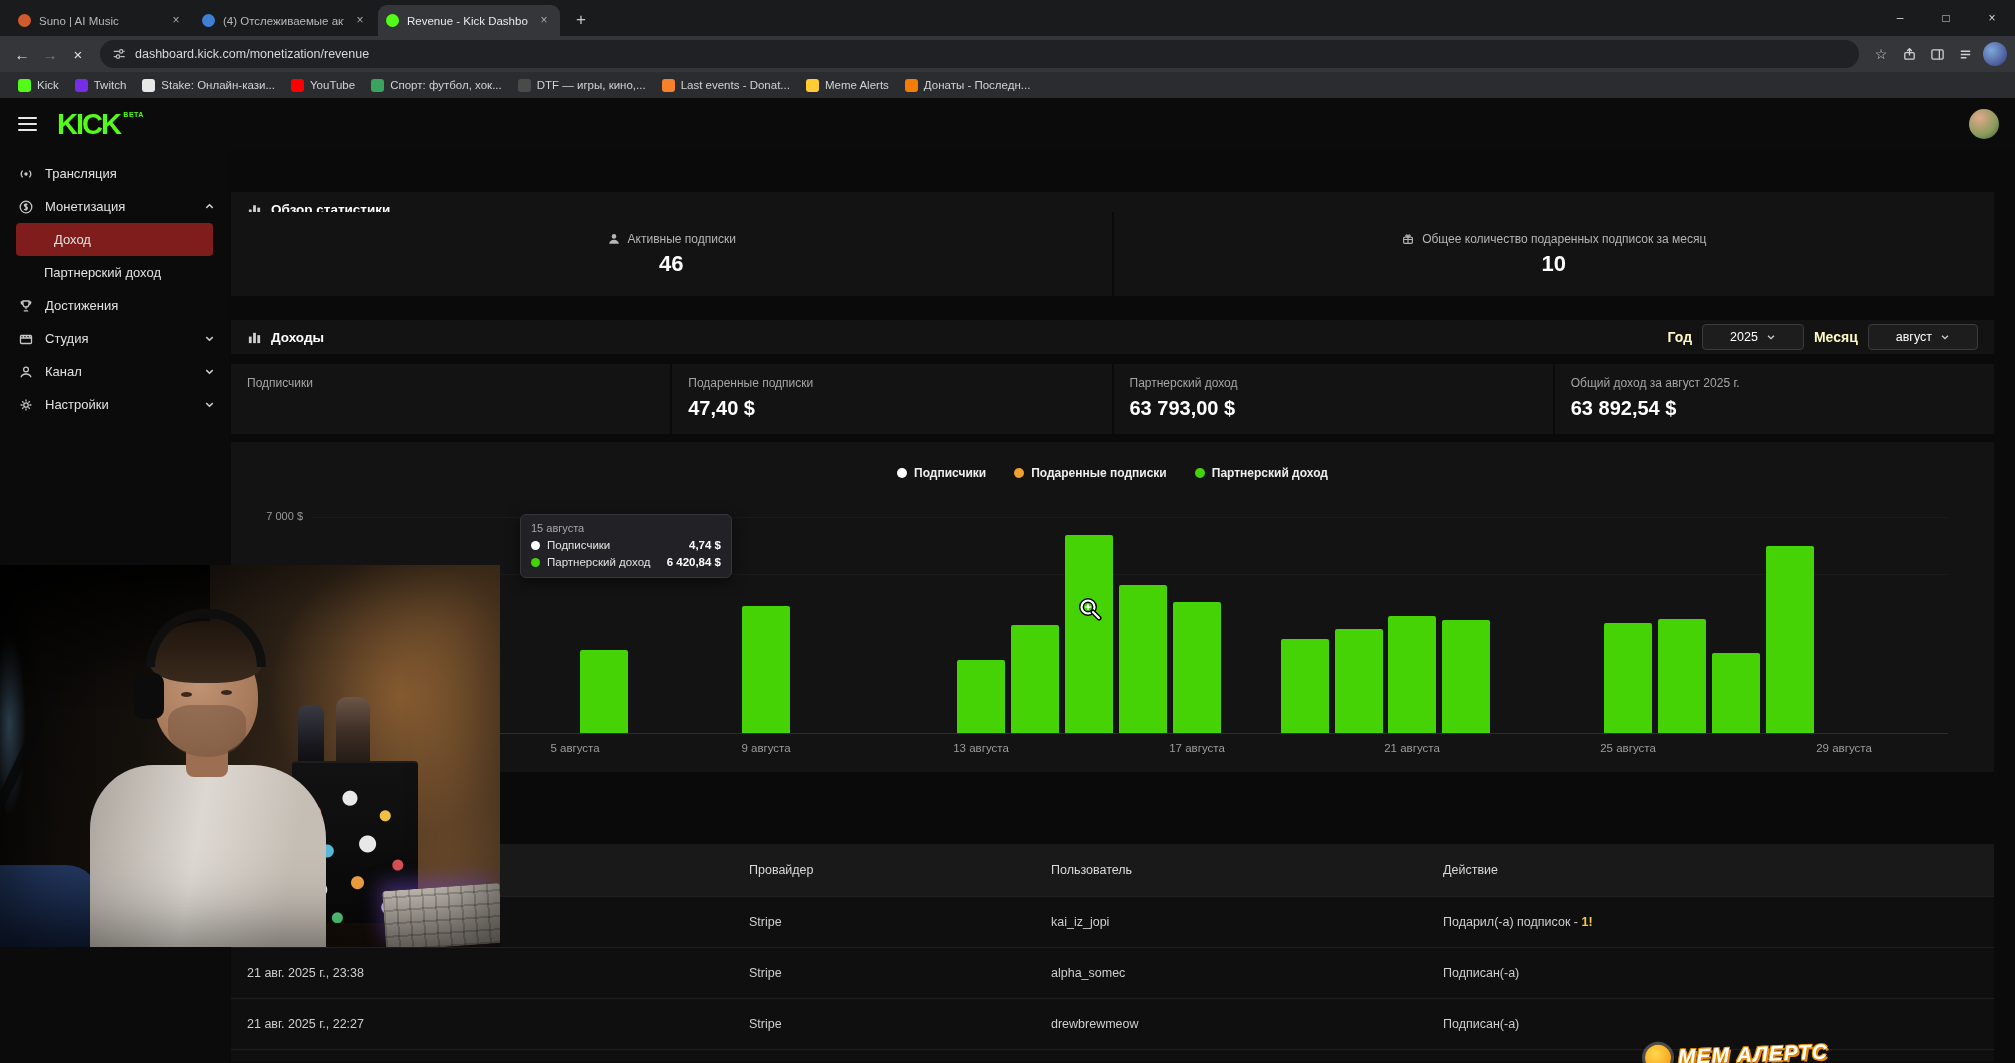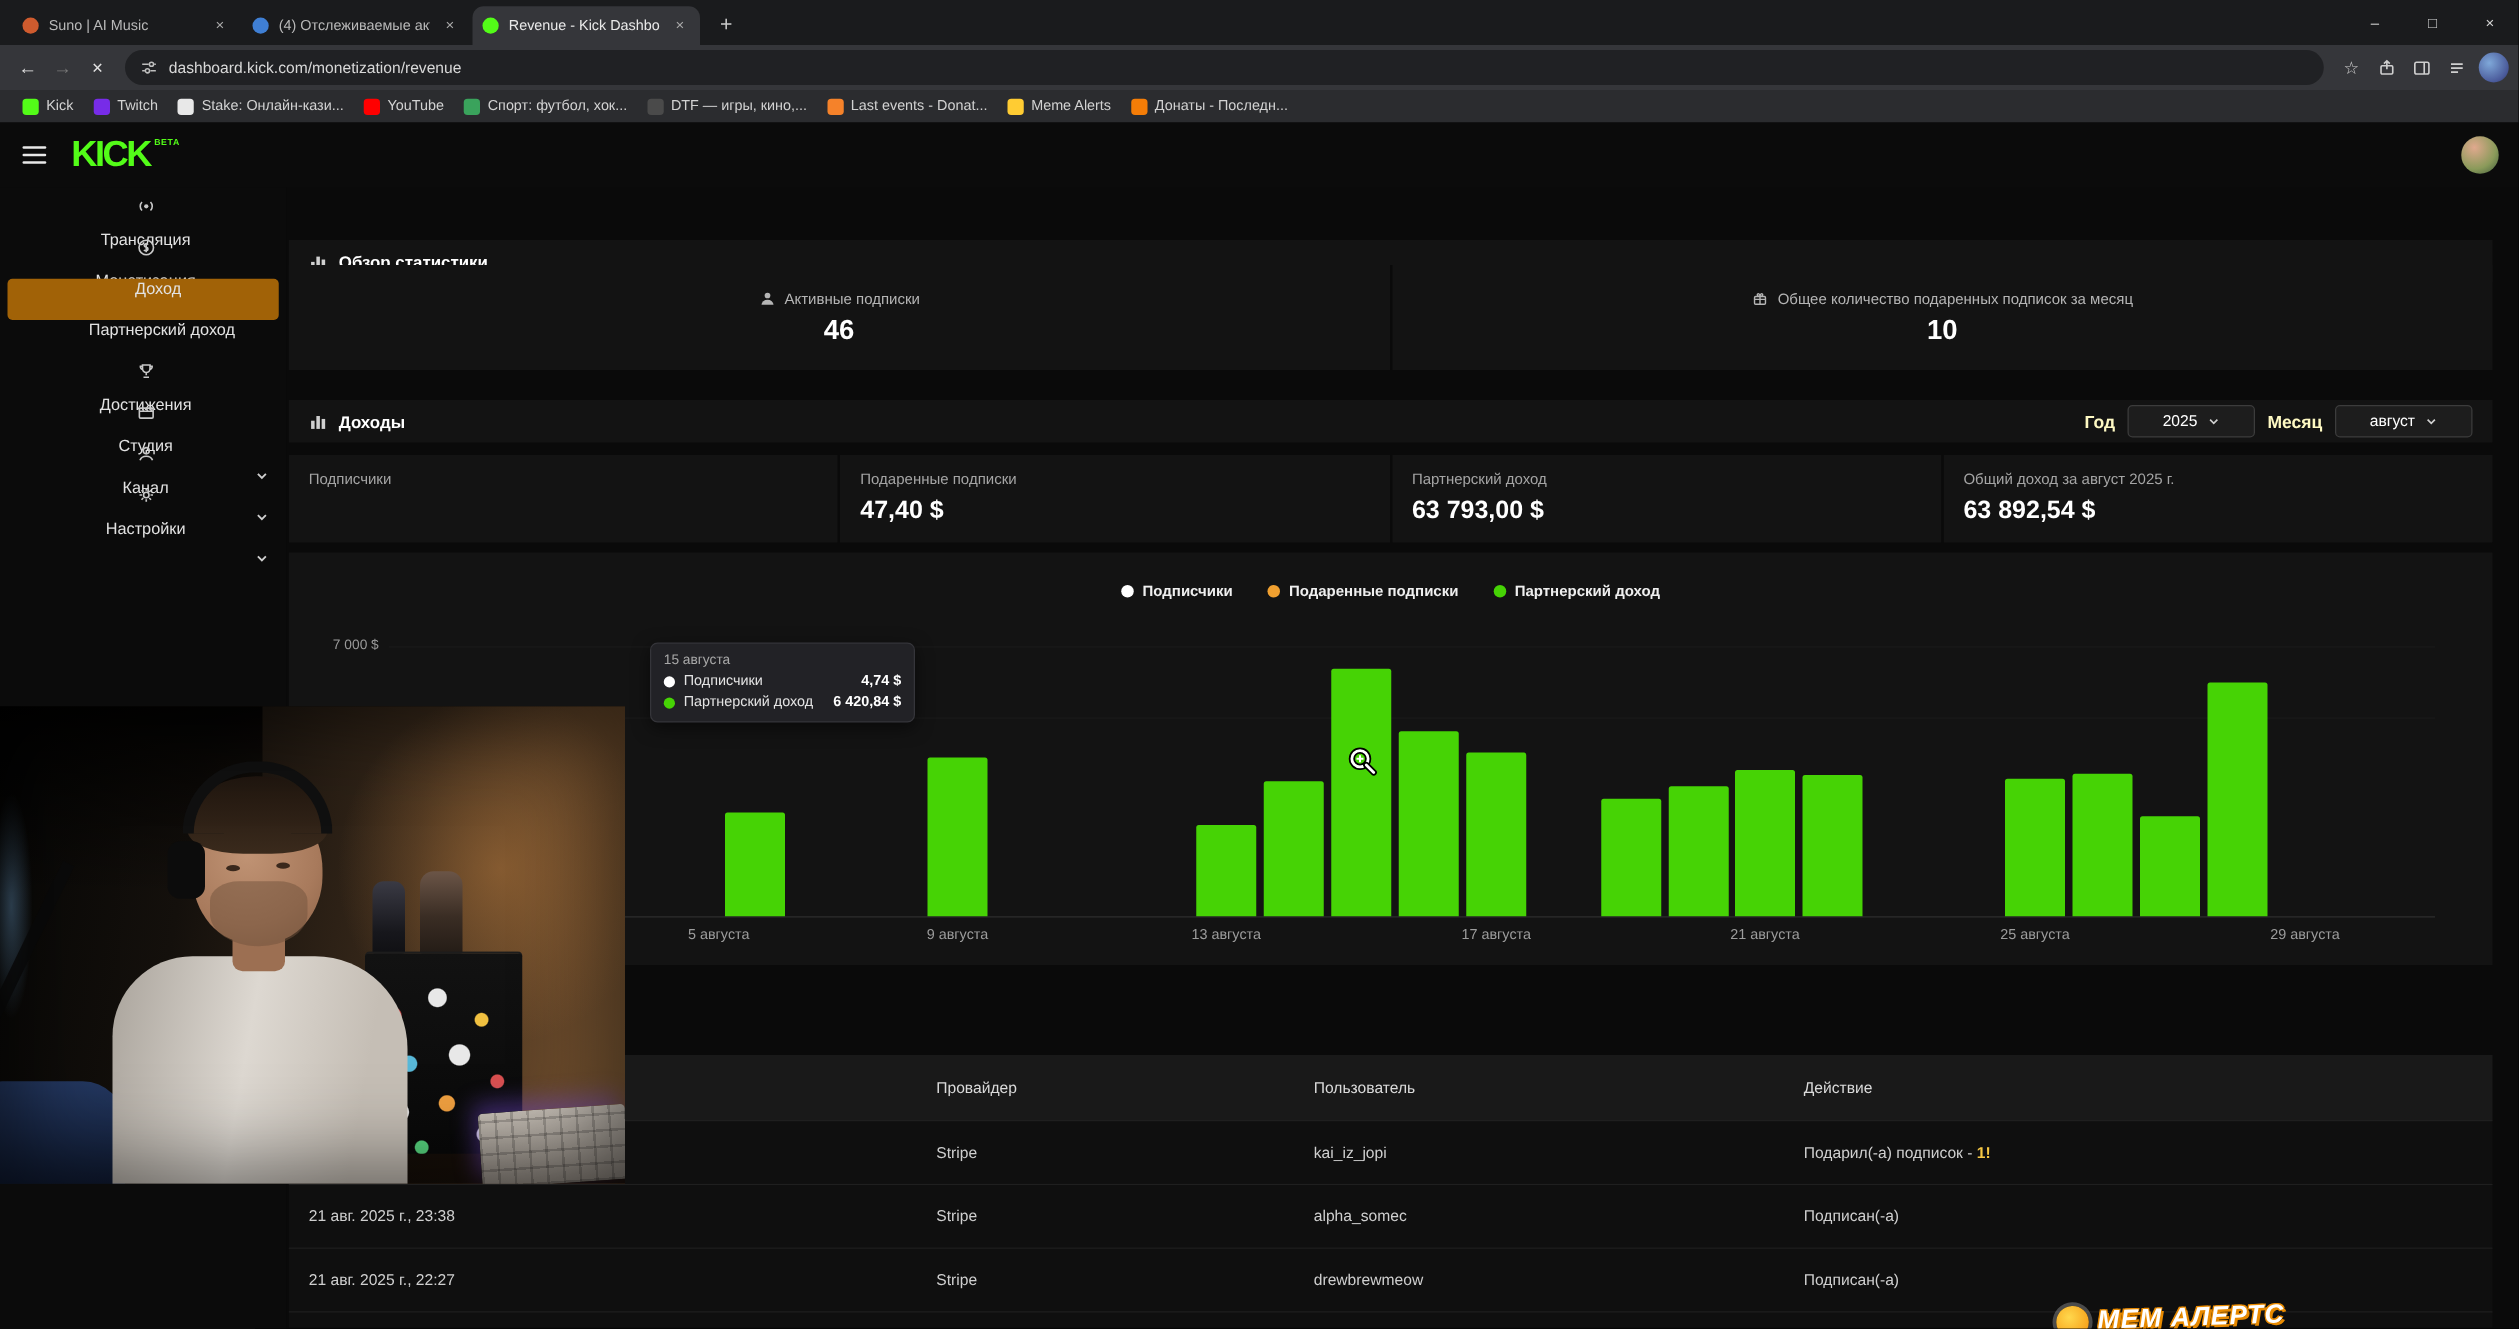--- a/index.html
+++ b/index.html
@@ -49,24 +49,24 @@
   .hamburger i { display:block; height:2px; background:#e8e8e8; border-radius:1px; }
   .klogo-wrap { margin-left:20px; position:relative; }
   .klogo { font-size:29px; font-weight:900; color:#53fc18; letter-spacing:-2px; line-height:1; }
   .kbeta { position:absolute; right:-24px; top:1px; font-size:7px; font-weight:700; color:#53fc18; letter-spacing:.5px; }
   .kavatar { position:absolute; right:16px; top:11px; width:30px; height:30px; border-radius:50%;
     background:radial-gradient(circle at 35% 30%, #e0a98e, #8a9a5a 60%, #3c5a3a); }
 
   
   .sidebar { position:absolute; top:150px; left:0; width:229px; bottom:0; background:#0b0b0b; padding-top:7px; }
   .side-item { position:relative; height:33px; display:flex; align-items:center;
-    padding:0 14px 0 18px; color:#e2e2e2; font-size:13px; gap:11px;flex-direction:column; }
+    padding:0 14px 0 18px; color:#e2e2e2; font-size:13px; gap:11px; }
   .side-item .s-icon { width:16px; height:16px; display:flex; flex:none; }
   .side-item.sub { padding-left:44px; }
-  .side-item.active { background:#a16207; margin:0 6px; border-radius:4px; padding-left:38px; }
+  .side-item.active { background:#7f1d1d; margin:0 16px; border-radius:4px; padding-left:38px; }
   .chev { margin-left:auto; display:flex; }
 
   
   .panel-strip { position:absolute; left:231px; width:1763px; height:34px; background:#131313;
     display:flex; align-items:center; padding:0 16px; gap:9px; color:#fff;
     font-size:13.5px; font-weight:700; }
   .stats-row { position:absolute; left:231px; top:212px; width:1763px; height:84px; background:#131313; display:flex; }
   .stat-card { flex:1; display:flex; flex-direction:column; align-items:center; justify-content:center; gap:5px; }
   .stat-card + .stat-card { border-left:2px solid #0a0a0a; }
   .stat-label-row { display:flex; align-items:center; gap:7px; color:#b5b5b5; font-size:12px; }

